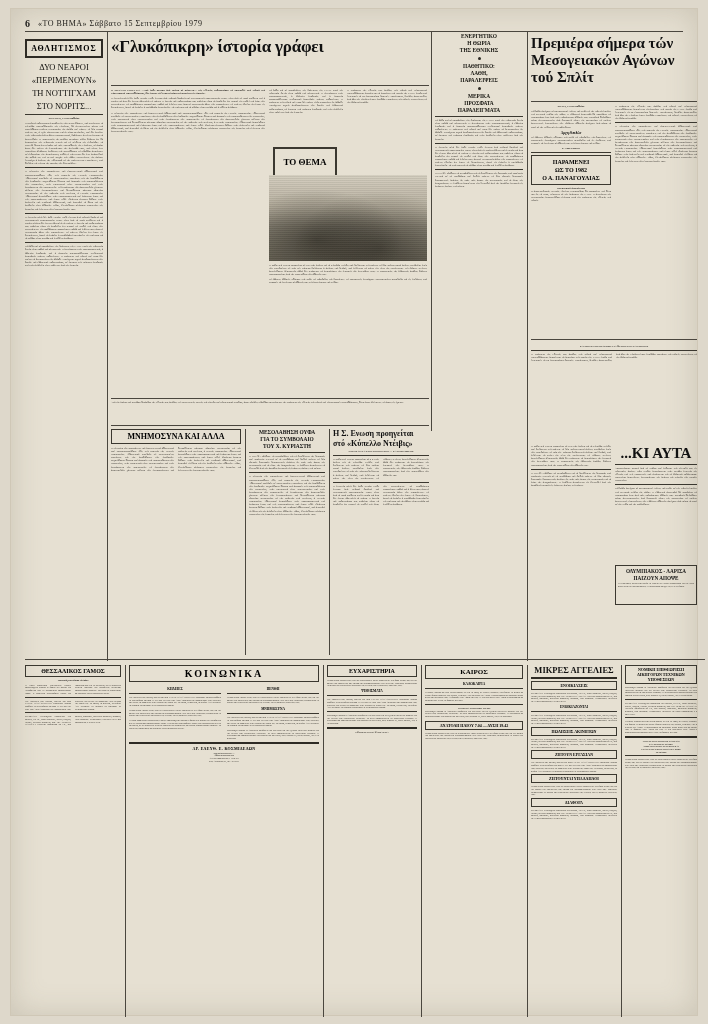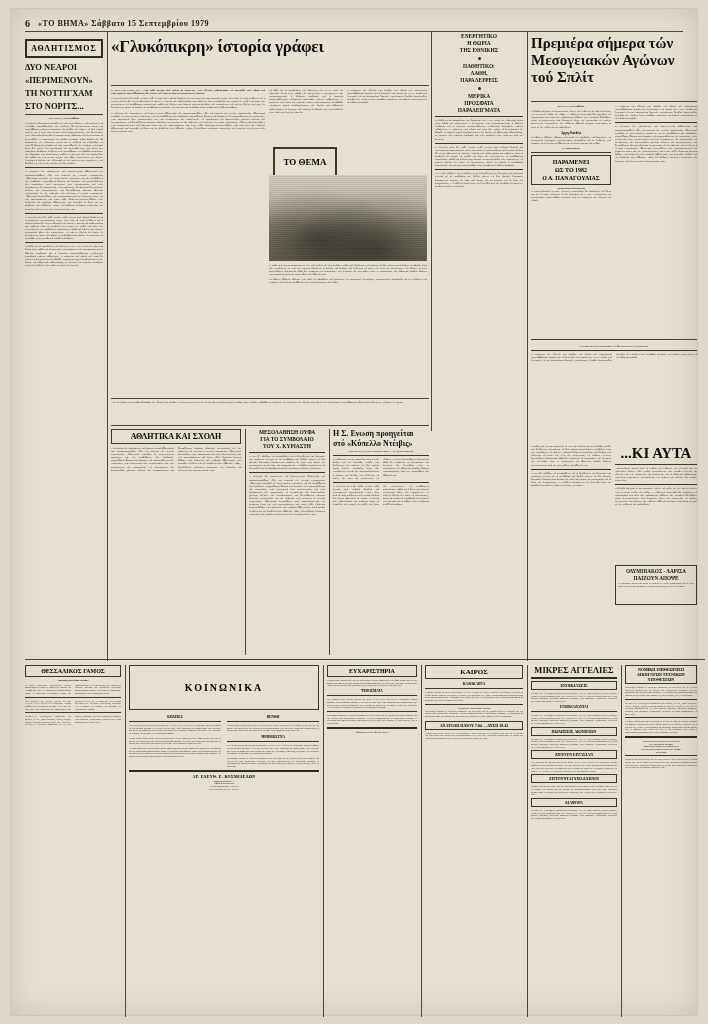--- a/index.html
+++ b/index.html
@@ -17,40 +17,40 @@
     box-shadow:inset 0 0 30px rgba(120,110,90,.25);
   }
   .masthead{
     position:absolute;left:14px;top:6px;right:14px;height:16px;
     display:flex;align-items:center;gap:8px;
     border-bottom:1px solid #4a463e;
   }
   .pgnum{
     font-weight:bold;font-size:10px;color:#1b1a18;
   }
-  .mast-text{font-size:8px;letter-spacing:.5px;color:#23211d;font-weight:bold;}
+  .mast-text{font-size:8px;letter-spacing:.5px;color:#23211d;}
   .rule{position:absolute;background:#4a463e;}
   .col-rule{width:1px;}
   .row-rule{height:1px;}
 
   
   .tiny{font-size:2.6px;line-height:3.1px;color:#2a2723;text-align:justify;}
   .micro{font-size:2.2px;line-height:2.7px;color:#2a2723;text-align:justify;}
   .center{text-align:center;}
   .box{position:absolute;box-sizing:border-box;}
   .bd{border:1px solid #3b3830;}
   .bd2{border:2px solid #3b3830;}
 
   
   #left-col{position:absolute;left:14px;top:30px;width:78px;bottom:10px;}
   #athlitismos{
     border:2px solid #2e2b25;padding:3px 2px;text-align:center;
     font-weight:bold;font-size:8px;letter-spacing:1px;margin-bottom:4px;
   }
-  .l-head{font-weight:bold;font-size:8.5px;line-height:10px;text-align:left;color:#141310;margin:0 0 3px;}
+  .l-head{font-weight:normal;font-size:8.5px;line-height:10px;text-align:center;color:#141310;margin:0 0 3px;}
 
   
   #headline-wrap{position:absolute;left:100px;top:28px;width:318px;}
   .h-main{
     font-size:17px;line-height:19px;font-weight:bold;color:#111;
     letter-spacing:-.2px;
   }
   .h-main .l2{display:block;}
   
   #right-head{position:absolute;left:520px;top:26px;width:166px;}
@@ -212,21 +212,21 @@
       <div style="font-size:15px;font-weight:bold;text-align:center;color:#111;">...ΚΙ ΑΥΤΑ</div>
       <div class="line"></div>
       <div class="tiny">Δημοσιεύουμε μερικά άπό τά σχόλια πού έφθασαν στή σύνταξή μας τίς τελευταίες ήμέρες. Ολα σχεδόν άναφέρονται στήν μεγάλη έπιτυχία τής Εθνικής καί στίς προοπτικές πού άνοίγονται γιά τό έλληνικό ποδόσφαιρο. Ορισμένοι άναγνώστες έπισημαίνουν τήν άνάγκη γιά στήριξη τών μικρών σωματείων.</div>
       <div class="line"></div>
       <div class="tiny">Τό βράδυ άρχίζουν οί Μεσογειακοί Αγώνες τού Σπλίτ μέ τήν τελετή έναρξης στό κεντρικό στάδιο τής πόλης. Η έλληνική άποστολή θά παρελάσει μέ σημαιοφόρο έναν άπό τούς παλαίμαχους άθλητές μας. Συνολικά θά λάβουν μέρος άντιπροσωπείες άπό δεκαοκτώ χώρες τής Μεσογείου. Οί πρώτες άγωνιστικές ύποχρεώσεις τών Ελλήνων άθλητών άρχίζουν άπό αύριο τό πρωί μέ τόν στίβο καί τήν κολύμβηση.</div>
     </div>
 
     <div class="rule row-rule" style="left:100px;top:416px;width:318px;"></div>
 
     <div class="box" style="left:100px;top:420px;width:130px;height:226px;">
-      <div class="bd" style="padding:2px;text-align:center;font-weight:bold;font-size:8px;">ΑΘΛΗΤΙΚΑ ΚΑΙ ΣΧΟΛΗ</div>
+      <div class="bd" style="padding:2px;text-align:center;font-weight:bold;font-size:8px;">ΜΝΗΜΟΣΥΝΑ ΚΑΙ ΑΛΛΑ</div>
       <div class="tiny k2" style="margin-top:3px;">Η σύσκεψη τών παραγόντων τού έρασιτεχνικού άθλητισμού πού πραγματοποιήθηκε χθές στά γραφεία τής Γενικής Γραμματείας Αθλητισμού κατέληξε σέ συγκεκριμένες προτάσεις γιά τήν άναβάθμιση τών ύποδομών. Συζητήθηκαν θέματα πού άφορούν στή χρηματοδότηση τών σωματείων, στήν κατασκευή νέων γυμναστηρίων καί στήν έπιμόρφωση τών προπονητών. Οί έκπρόσωποι τών όμοσπονδιών ζήτησαν αύξηση τών έπιχορηγήσεων καί θεσμοθέτηση μόνιμου πλαισίου συνεργασίας μέ τήν πολιτεία. Στή συνέχεια, ό Γενικός Γραμματέας Αθλητισμού άναφέρθηκε στόν προγραμματισμό τού έπόμενου έτους καί στίς προτεραιότητες πού έχουν τεθεί. Ιδιαίτερη έμφαση δόθηκε στήν άνάπτυξη τού σχολικού άθλητισμού, πού άποτελεί τή βάση γιά τήν άνάδειξη νέων άθλητών. Τέλος, έξετάσθηκαν αίτήματα σωματείων τής έπαρχίας γιά ένίσχυση τών έγκαταστάσεών τους.</div>
     </div>
 
     <div class="rule col-rule" style="left:234px;top:420px;height:226px;"></div>
     <div class="box" style="left:238px;top:420px;width:76px;height:226px;">
       <div class="sec-title" style="font-size:5.4px;line-height:7px;">ΜΕΣΟΛΑΒΗΣΗ ΟΥΦΑ</div>
       <div class="sec-title" style="font-size:5.4px;line-height:7px;">ΓΙΑ ΤΟ ΣΥΜΒΟΛΑΙΟ</div>
       <div class="sec-title" style="font-size:5.4px;line-height:7px;">ΤΟΥ Χ. ΚΥΡΙΑΣΤΗ</div>
       <div class="line"></div>
       <div class="tiny">Η ΟΥΕΦΑ κλήθηκε νά μεσολαβήσει γιά τή διευθέτηση τής διαφοράς πού προέκυψε σχετικά μέ τό συμβόλαιο τού διεθνή παίκτη. Οί δύο πλευρές διατηρούν διαφορετικές άπόψεις ώς πρός τούς όρους τής μεταγραφής καί τό ύψος τής άποζημίωσης. Η ύπόθεση άναμένεται νά έξετασθεί άπό τήν άρμόδια έπιτροπή τίς έπόμενες ήμέρες στή Βέρνη.</div>
@@ -259,21 +259,21 @@
       <div class="micro k2" style="margin-top:2px;">Η λαϊκή παράσταση «Θεσσαλικός Γάμος» παρουσιάζεται σήμερα τό βράδυ στό θέατρο τού Λυκαβηττού άπό τό συγκρότημα παραδοσιακών χορών. Η έκδήλωση περιλαμβάνει χορούς καί τραγούδια άπό όλη τή Θεσσαλία, μέ τή συμμετοχή πενήντα χορευτών καί δεκαμελούς όρχήστρας παραδοσιακών όργάνων. Τά έσοδα τής παράστασης θά διατεθούν γιά φιλανθρωπικό σκοπό.</div>
       <div class="line"></div>
       <div class="micro k2">Τήν προσφιλή μας μητέρα, άδελφή καί θεία ΕΛΕΝΗ ΠΑΠΑΔΟΠΟΥΛΟΥ κηδεύουμε σήμερα Σάββατο 15 Σεπτεμβρίου καί ώρα 11 π.μ. άπό τόν Ιερό Ναό Αγίου Δημητρίου καί παρακαλούμε τούς συγγενείς καί φίλους νά παραστούν στήν έκφορά τής σορού της. Τά παιδιά, τά άδέλφια, τά άνίψια. Αντί στεφάνων τά χρήματα νά διατεθούν σέ φιλανθρωπικό ίδρυμα.</div>
       <div class="line"></div>
       <div class="micro k2">ΚΟΛΩΝΑΚΙ. Ενοικιάζεται διαμέρισμα 3ου όρόφου, 110 τ.μ., τριών δωματίων, σαλόνι, κουζίνα, λουτρό, κεντρική θέρμανση, θέα. Τηλ. 36.24.118. ΠΑΓΚΡΑΤΙ. Πωλείται διαμέρισμα 85 τ.μ., 2ου όρόφου, διαμπερές, αύτόνομη θέρμανση, άποθήκη, τιμή εύκαιρίας. Πληροφορίες τηλέφωνο 72.31.450 καθημερινώς 9-2 καί 5-8 μ.μ.</div>
     </div>
 
     <div class="rule col-rule" style="left:114px;top:656px;height:352px;"></div>
 
     <div class="box" style="left:118px;top:656px;width:190px;height:352px;overflow:hidden;">
-      <div class="bd" style="padding:16px;text-align:center;font-weight:bold;font-size:10px;letter-spacing:2px;">ΚΟΙΝΩΝΙΚΑ</div>
+      <div class="bd" style="padding:2px;text-align:center;font-weight:bold;font-size:10px;letter-spacing:2px;">ΚΟΙΝΩΝΙΚΑ</div>
       <div style="display:flex;gap:6px;margin-top:3px;">
         <div style="flex:1;">
           <div class="smallcaps">ΚΗΔΕΙΕΣ</div>
           <div class="line"></div>
           <div class="micro">Τήν προσφιλή μας μητέρα, άδελφή καί θεία ΕΛΕΝΗ ΠΑΠΑΔΟΠΟΥΛΟΥ κηδεύουμε σήμερα Σάββατο 15 Σεπτεμβρίου καί ώρα 11 π.μ. άπό τόν Ιερό Ναό Αγίου Δημητρίου καί παρακαλούμε τούς συγγενείς καί φίλους νά παραστούν στήν έκφορά τής σορού της. Τά παιδιά, τά άδέλφια, τά άνίψια. Αντί στεφάνων τά χρήματα νά διατεθούν σέ φιλανθρωπικό ίδρυμα.</div>
           <div class="micro" style="margin-top:2px;">Ευχαριστούμε θερμά όλους όσοι μέ όποιονδήποτε τρόπο συμμετέσχον στό βαρύ πένθος μας γιά τόν θάνατο τού προσφιλούς μας πατέρα καί συμπαραστάθηκαν στόν πόνο μας. Ιδιαιτέρως εύχαριστούμε τό ιατρικό καί νοσηλευτικό προσωπικό τής κλινικής γιά τίς άμέριστες φροντίδες τους.</div>
           <div class="micro" style="margin-top:2px;">Η λαϊκή παράσταση «Θεσσαλικός Γάμος» παρουσιάζεται σήμερα τό βράδυ στό θέατρο τού Λυκαβηττού άπό τό συγκρότημα παραδοσιακών χορών. Η έκδήλωση περιλαμβάνει χορούς καί τραγούδια άπό όλη τή Θεσσαλία, μέ τή συμμετοχή πενήντα χορευτών καί δεκαμελούς όρχήστρας παραδοσιακών όργάνων. Τά έσοδα τής παράστασης θά διατεθούν γιά φιλανθρωπικό σκοπό.</div>
         </div>
         <div style="flex:1;">
           <div class="smallcaps">ΠΕΝΘΗ</div>

